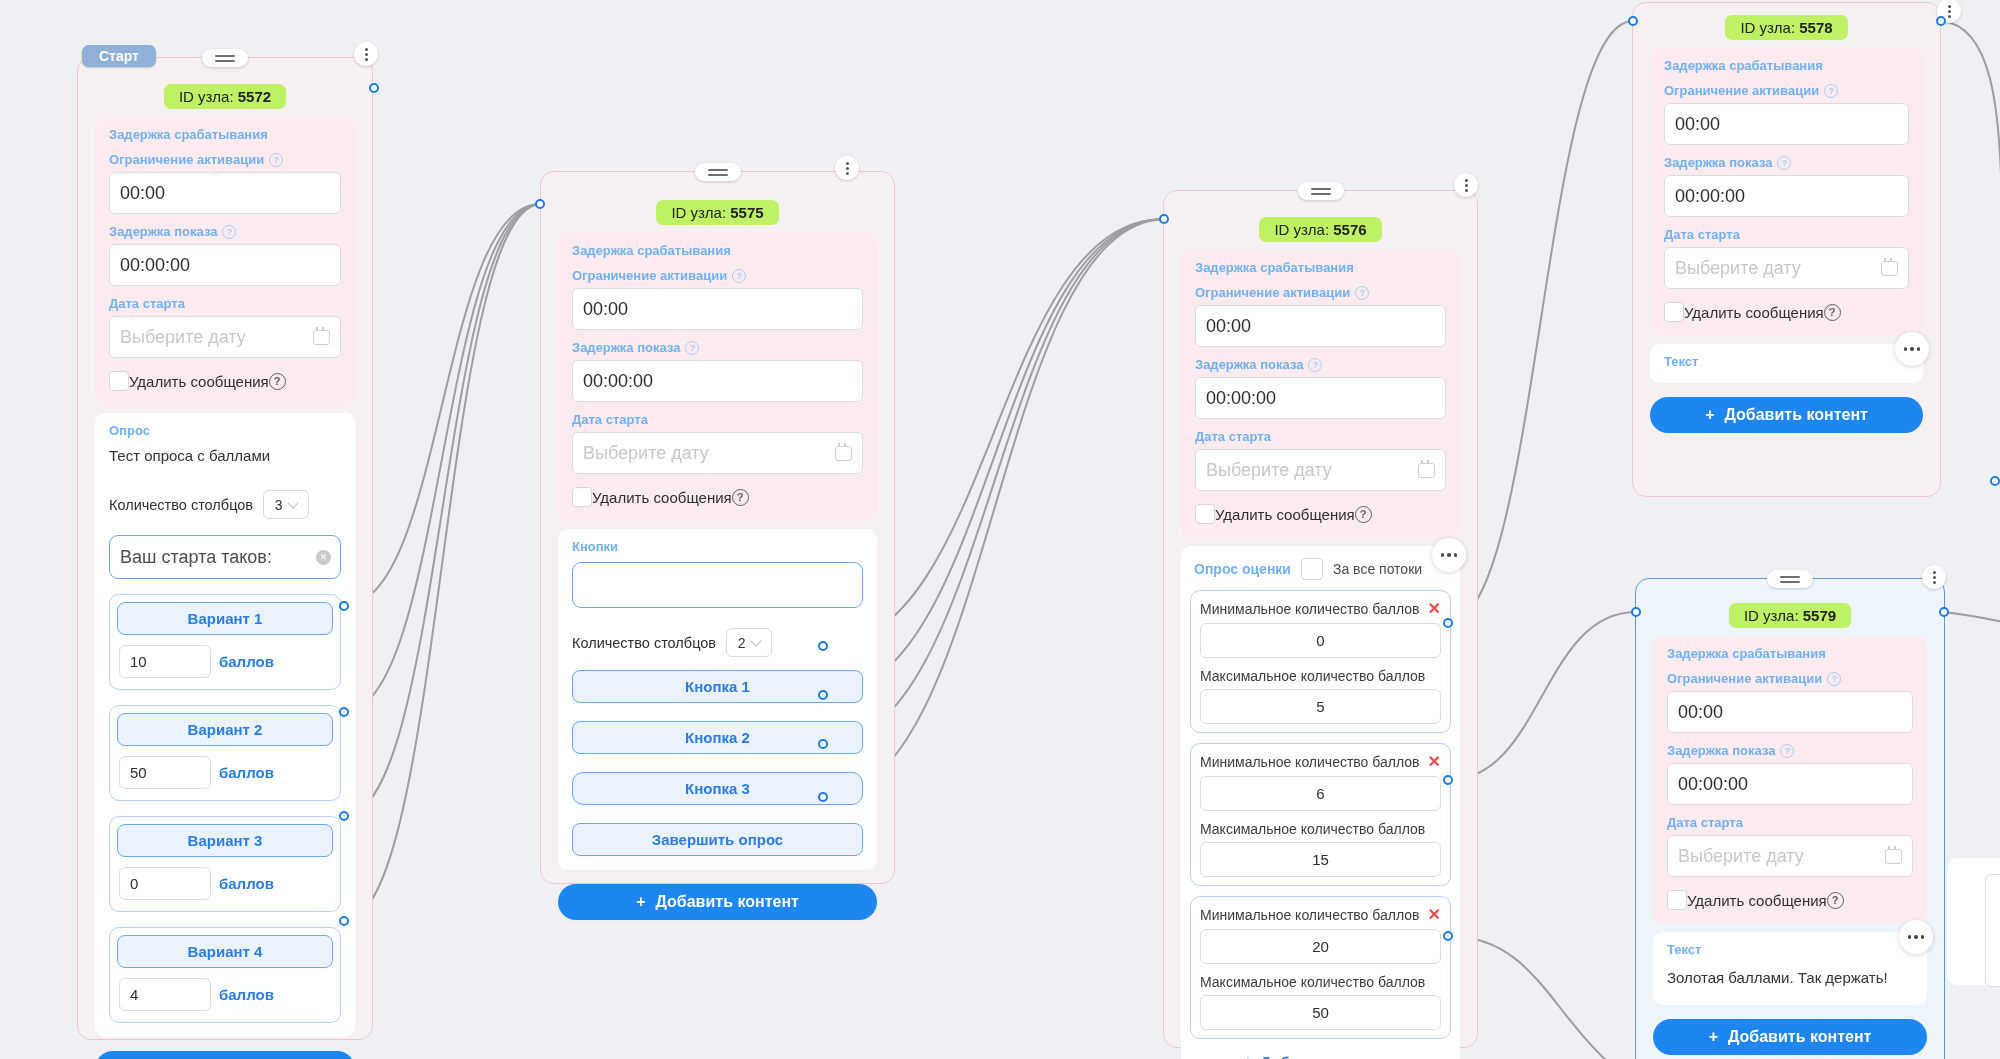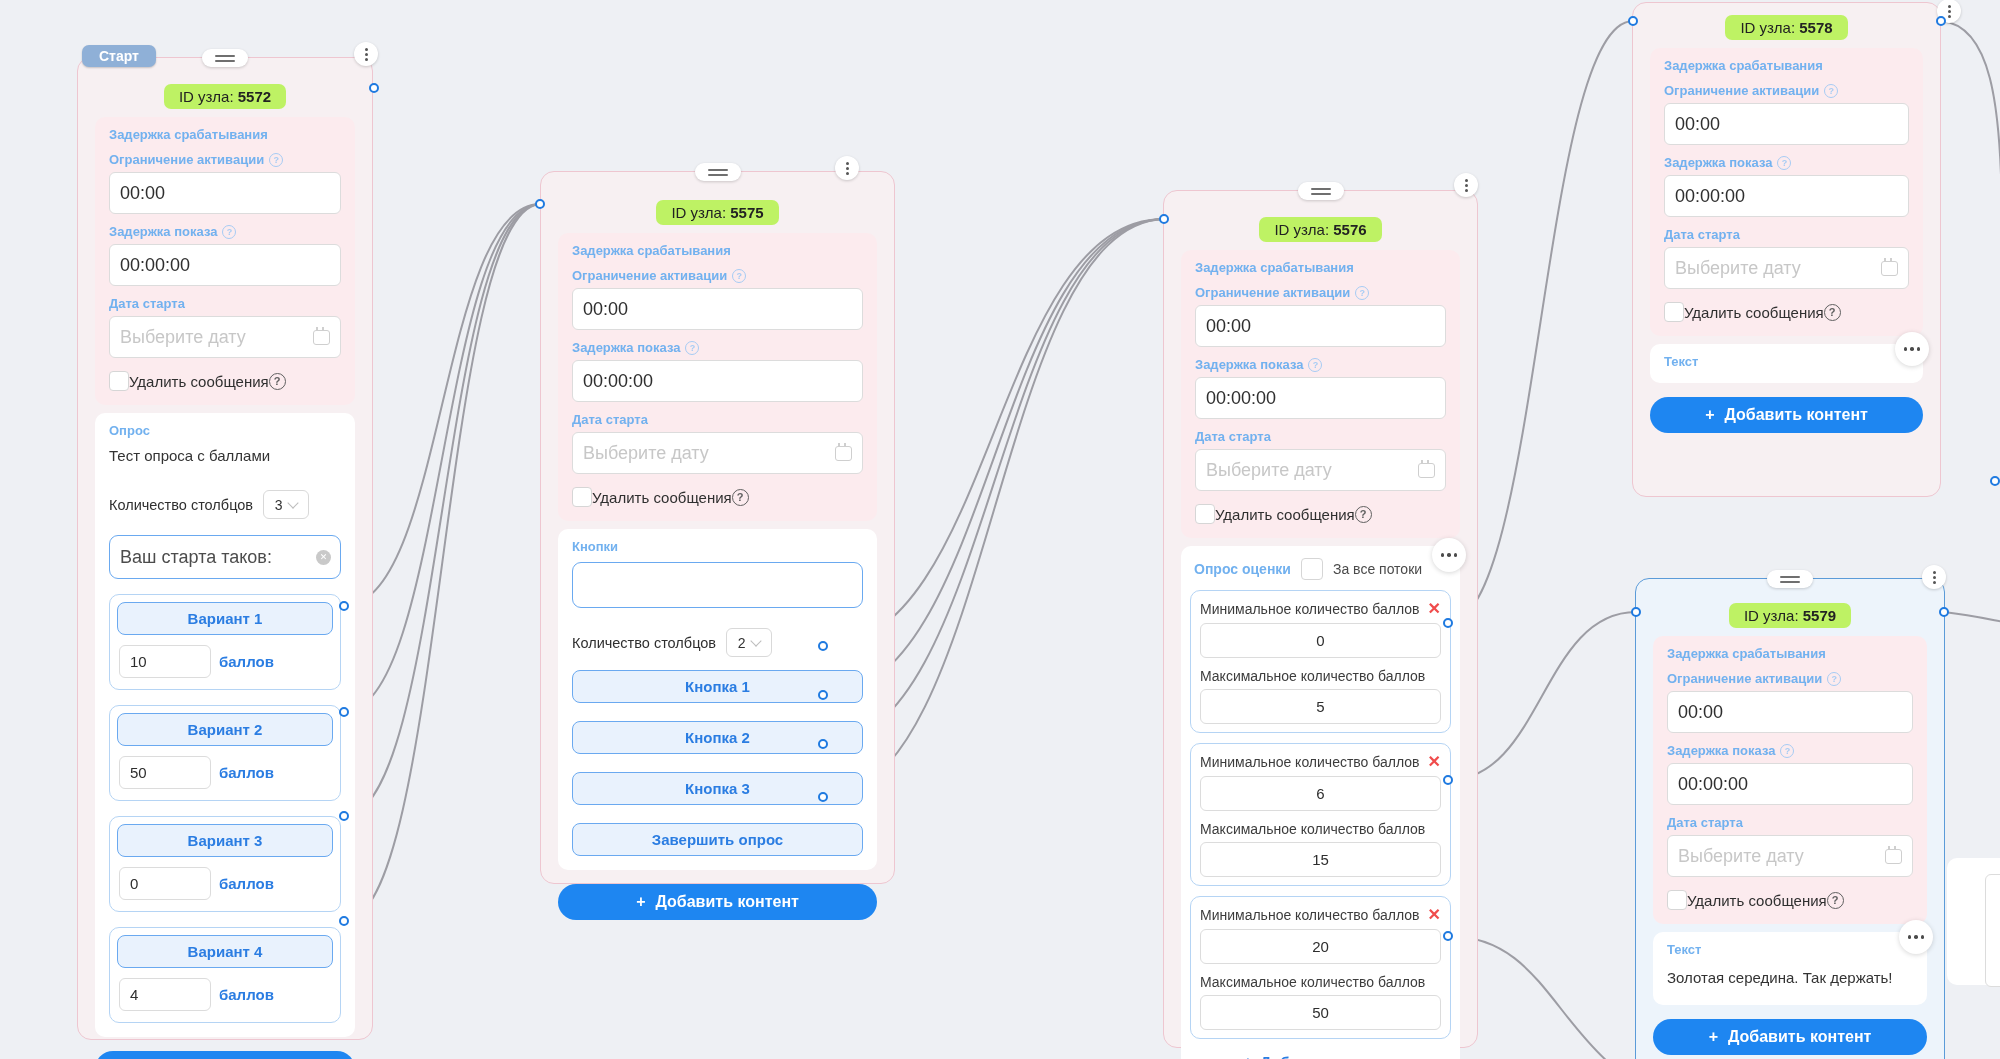--- a/index.html
+++ b/index.html
@@ -216,21 +216,21 @@
         </div>
       <div class="colrow" style="margin-top:20px;">
           <span>Количество столбцов</span>
           <span class="sel">
             <span>2</span>
             <i class="chev"></i>
           </span>
         </div>
       <div class="vbtn" style="margin-top:13px;">Кнопка 1</div>
       <div class="vbtn" style="margin-top:18px;">Кнопка 2</div>
-      <div class="vbtn" style="margin-top:18px;">Кнопка 3</div>
+      <div class="vbtn" style="margin-top:18px;border-radius:11px;">Кнопка 3</div>
       <div class="vbtn" style="margin-top:18px;">Завершить опрос</div>
     </div>
     <div class="addbtn">
         <span>+</span>
         <span>Добавить контент</span>
       </div>
   </div>
 
   <div class="node" style="left:1163px;top:190px;width:315px;height:858px;">
     <div class="handle">
@@ -417,21 +417,21 @@
         </div>
     </div>
     <div class="sec whitebg">
       <div class="moredots" style="right:-6px;top:-12px;">
           <b></b>
           <b></b>
           <b></b>
         </div>
       <div class="blab first">Текст</div>
       <div style="margin-top:8px;">
-        <div class="tline">Золотая середина. Так держать!</div>
+        <div class="tline">Золотая баллами. Так держать!</div>
       </div>
     </div>
     <div class="addbtn">
         <span>+</span>
         <span>Добавить контент</span>
       </div>
     <div class="sec pinkbg" style="height:70px;"></div>
   </div>
 
   <div class="partial" style="left:1947px;top:858px;width:53px;height:127px;">

